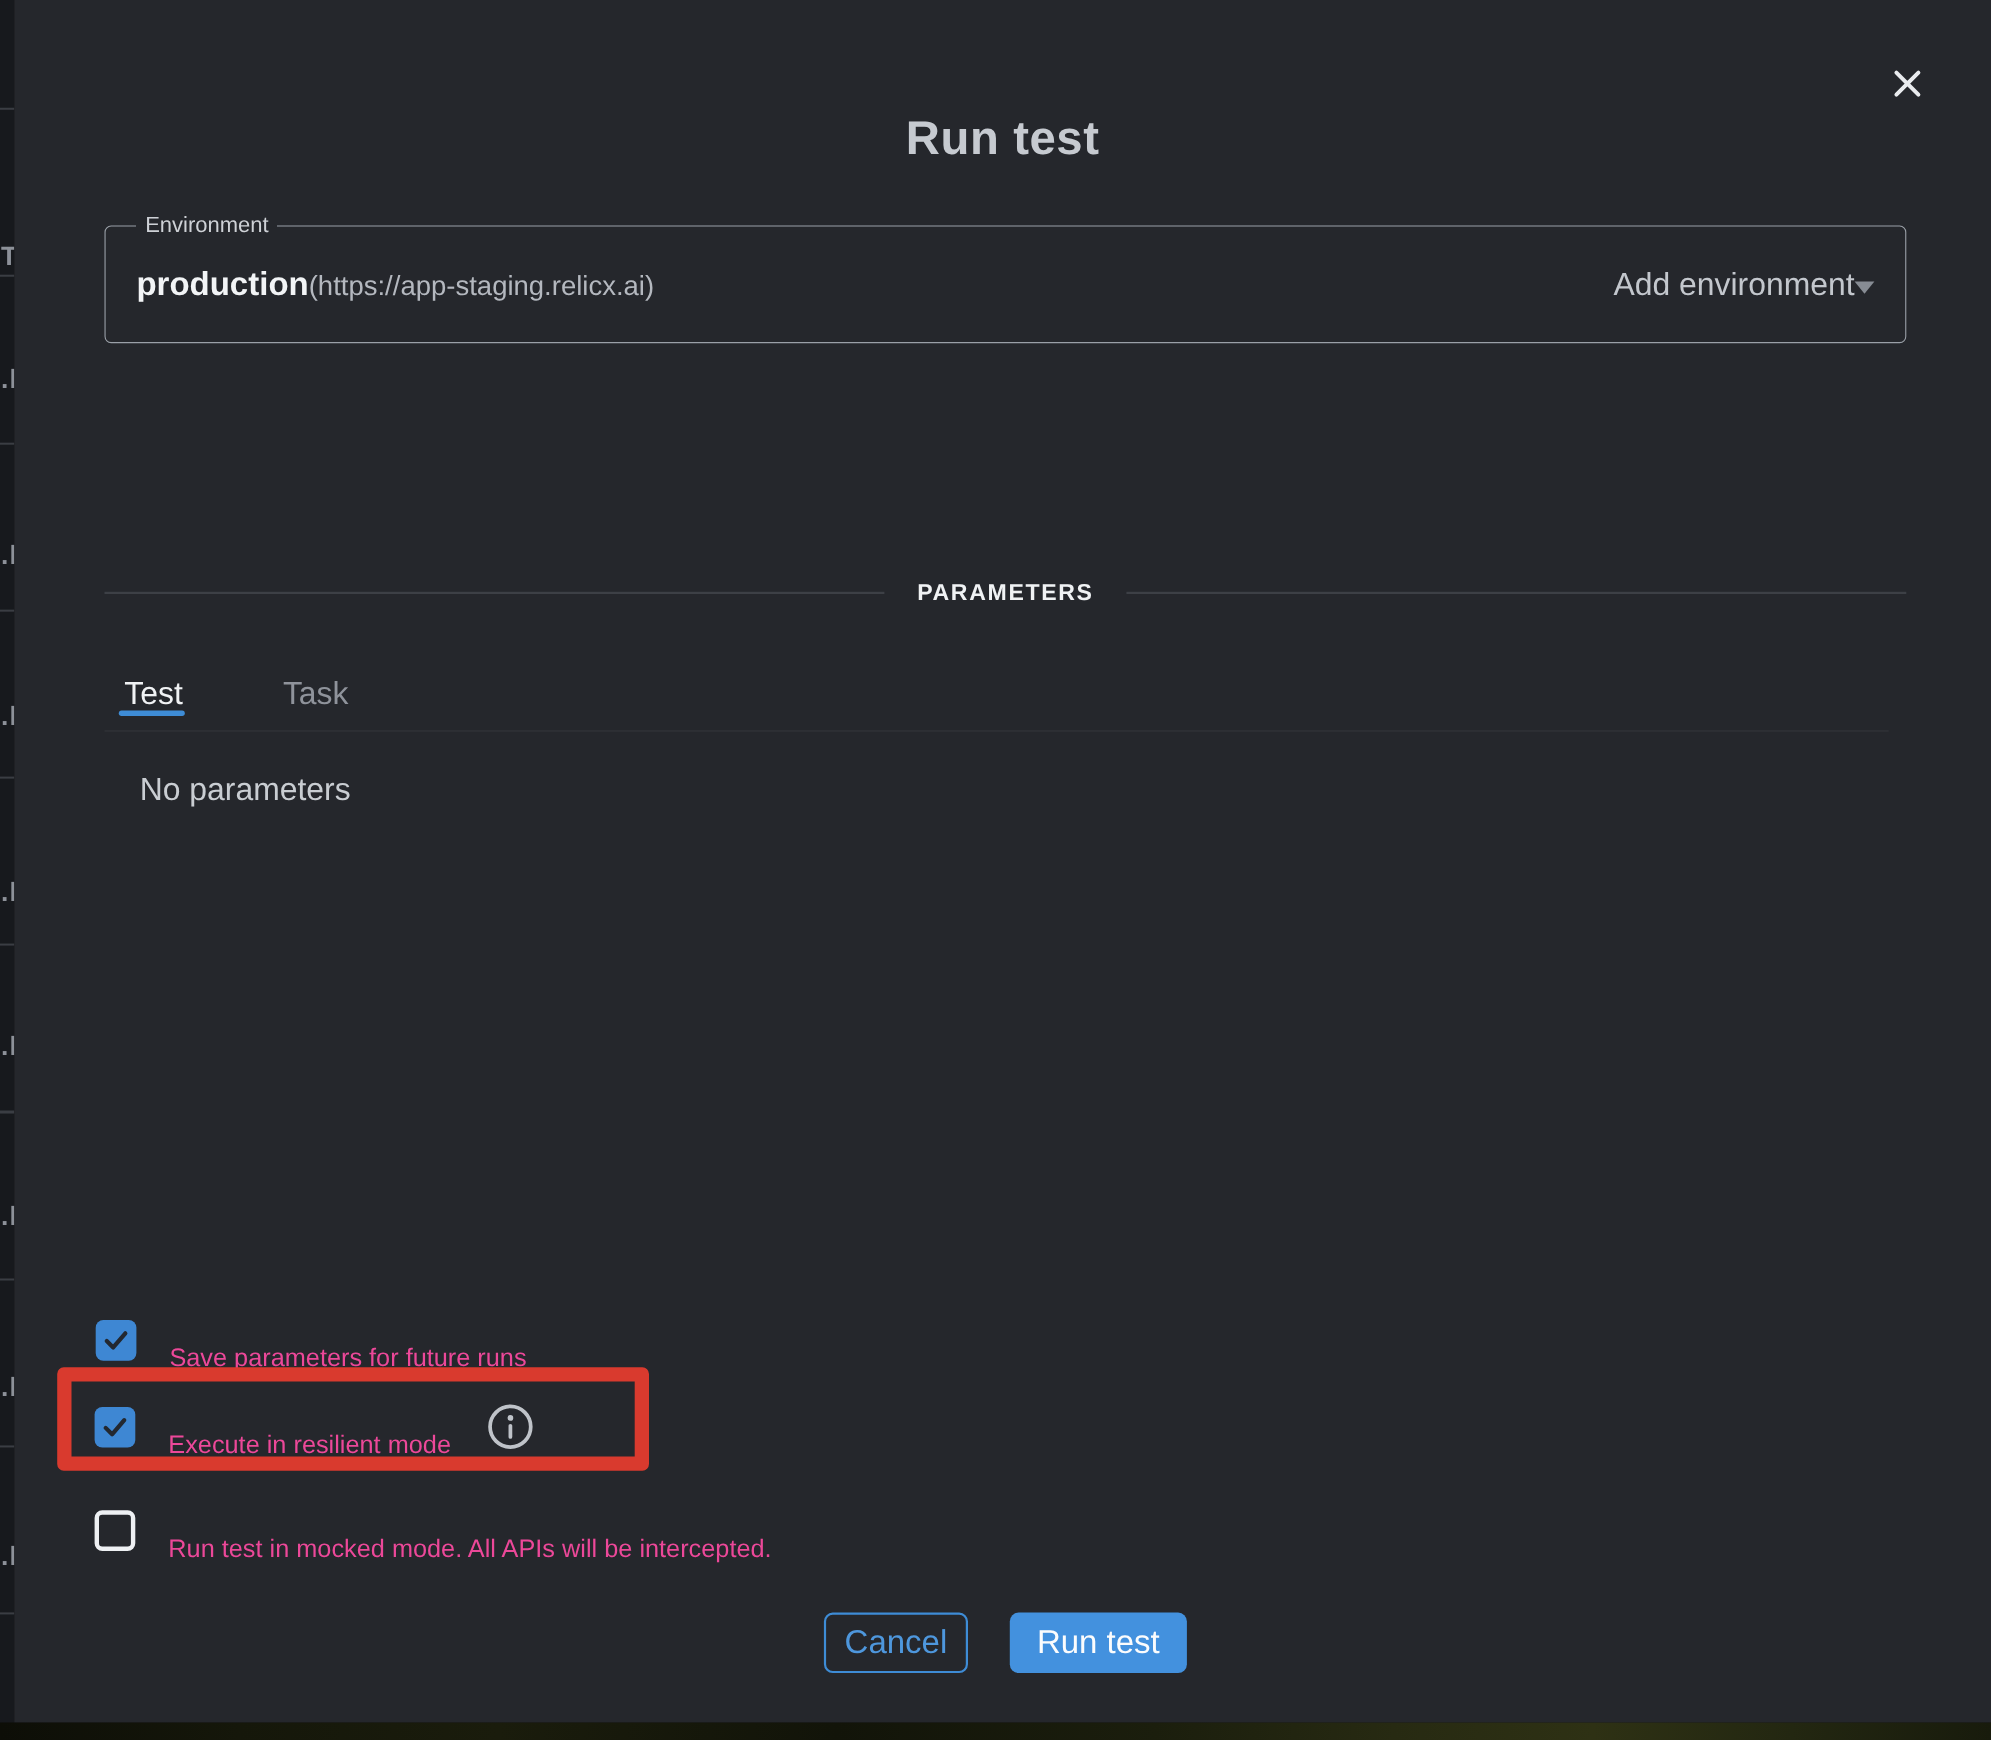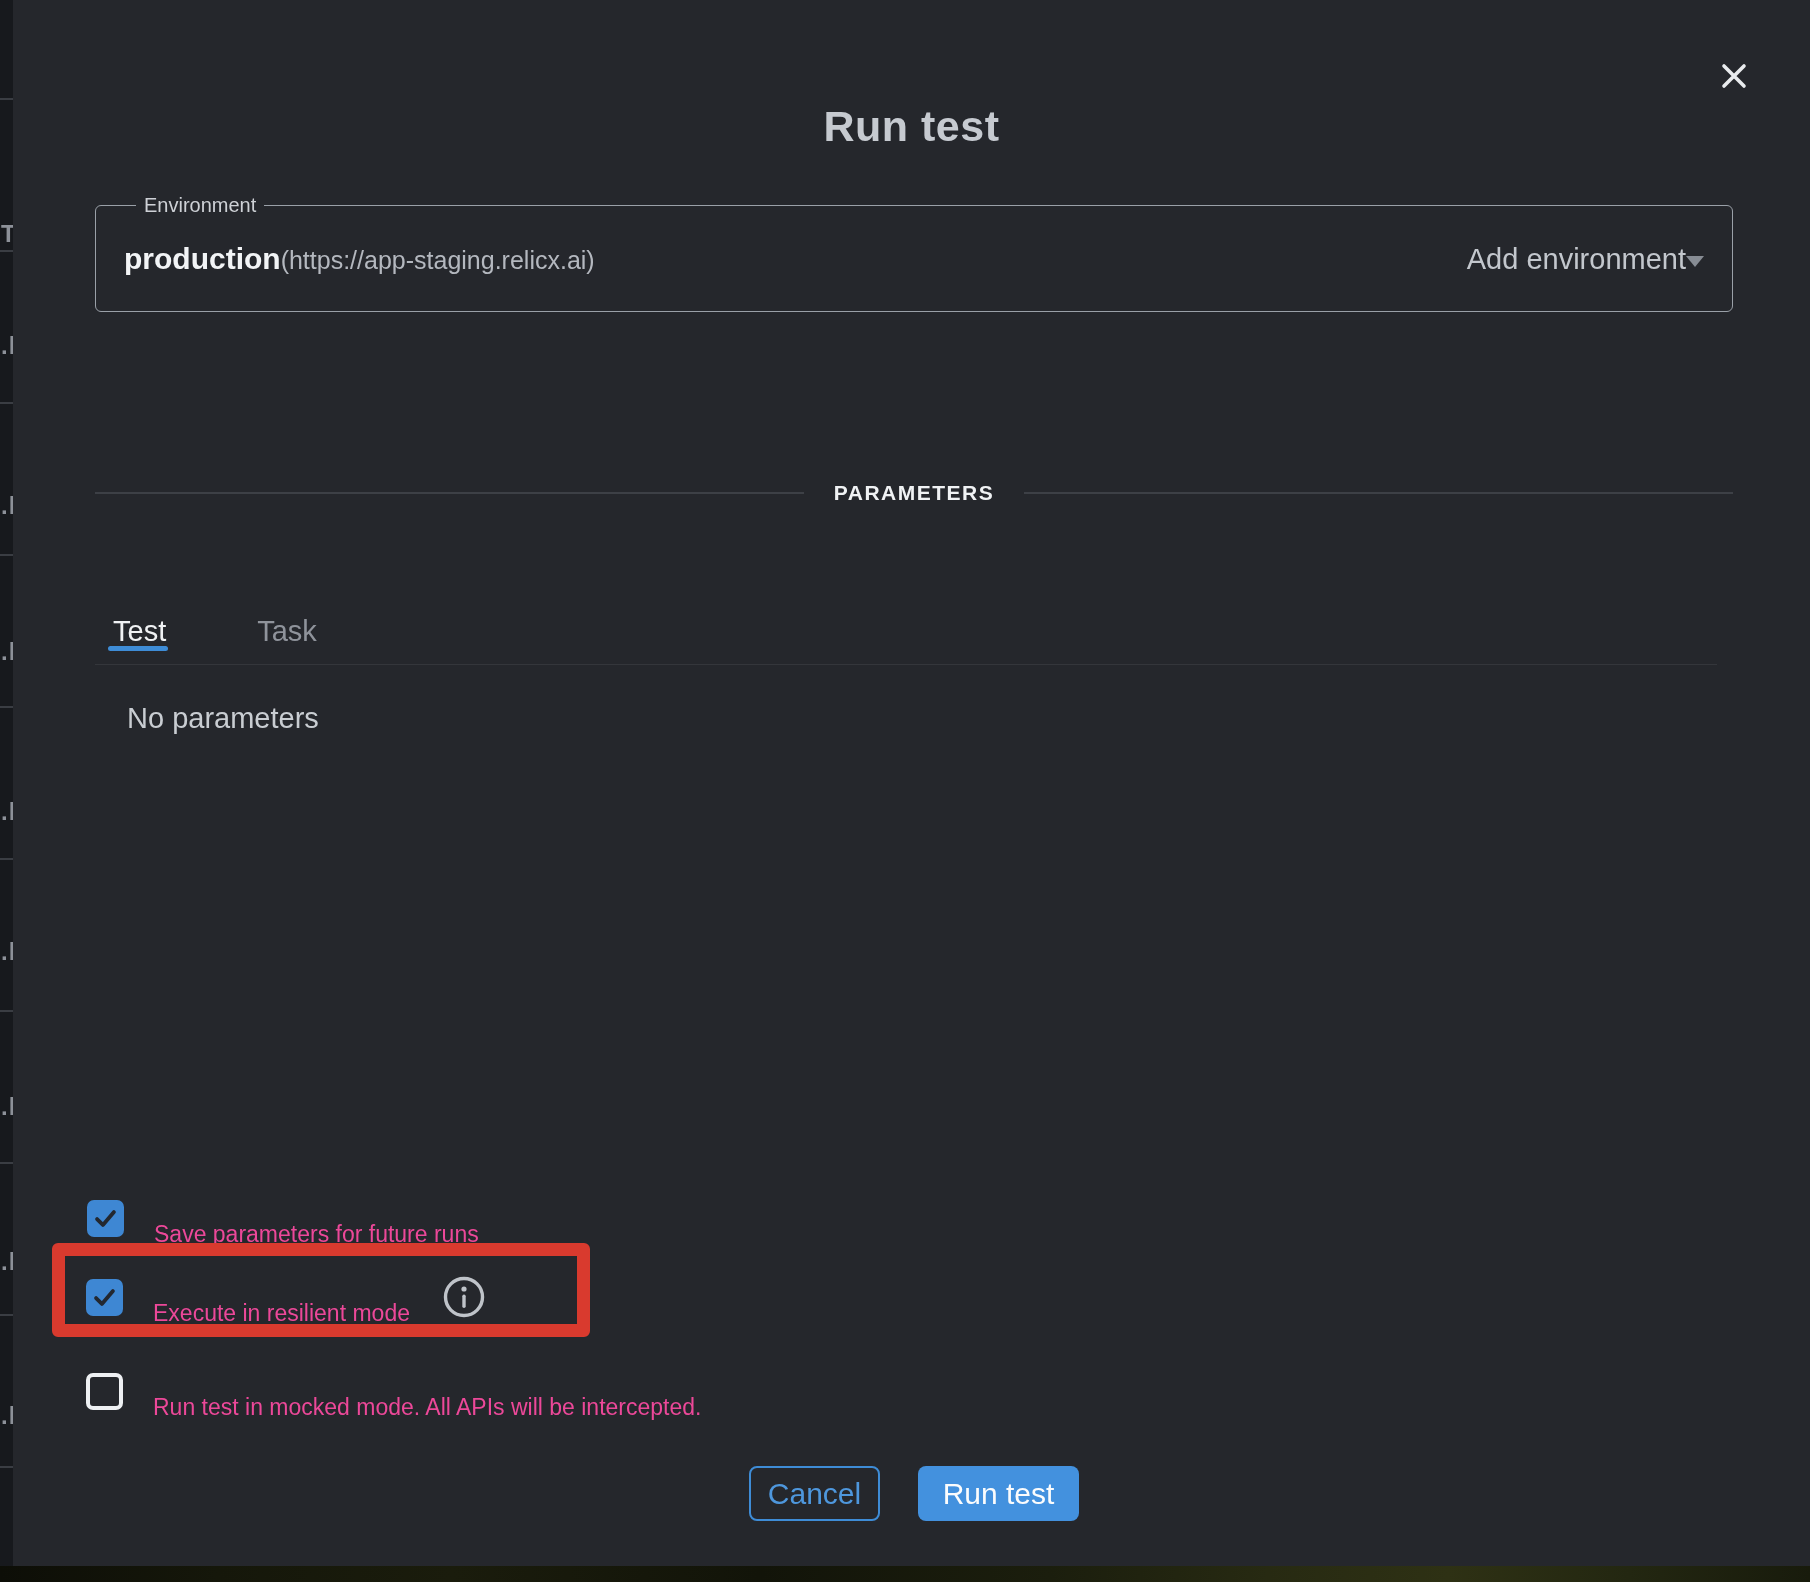--- a/index.html
+++ b/index.html
@@ -33,41 +33,41 @@
     position:absolute;top:102px;left:0;right:0;text-align:center;
     color:#c6cad0;font-size:43px;font-weight:700;letter-spacing:.5px;
   }
   
   .env-fieldset{
     position:absolute;top:194px;left:82px;right:77px;height:118px;
     border:1.5px solid #9aa0a8;border-radius:6px;margin:0;
     padding:0 28px;box-sizing:border-box;
   }
   .env-fieldset legend{
-    color:#ced1d6;font-size:20px;margin-left:12px;padding:0 8px;line-height:22px;
+    color:#ced1d6;font-size:20px;margin-left:0;padding:0 8px;line-height:22px;
   }
   .env-row{display:flex;align-items:center;justify-content:space-between;height:86px;}
   .env-left{display:flex;align-items:baseline;}
   .env-name{color:#f2f4f6;font-size:30px;font-weight:700;}
   .env-url{color:#b4b8bf;font-size:25px;}
   .env-add{display:flex;align-items:center;gap:0;cursor:pointer;}
   .env-add-label{color:#c3c7cd;font-size:29px;}
   .caret{width:0;height:0;border-left:9px solid transparent;border-right:9px solid transparent;
     border-top:11px solid #878c94;margin-top:4px;}
   
   .divider{
     position:absolute;left:82px;right:77px;display:flex;align-items:center;
   }
   .divider .line{flex:1;height:1.5px;background:#3d4046;}
   .divider .lbl{
     padding:0 30px;color:#f0f2f4;font-size:21px;font-weight:700;letter-spacing:1.5px;
     white-space:nowrap;
   }
   .div-env{top:348px;}
-  .div-par{top:481px;}
+  .div-par{top:527px;}
   .env-note{
     position:absolute;left:82px;top:438px;color:#55595f;font-size:32px;font-weight:700;
   }
   
   .tabs-row{
     position:absolute;left:82px;right:93px;top:598px;height:66px;
     border-bottom:1.5px solid #34363b;display:flex;align-items:center;gap:48px;
   }
   .tab{font-size:29px;padding:2px 0;margin-left:18px;cursor:pointer;}
   .tab.active{color:#f0f2f4;font-weight:500;}

